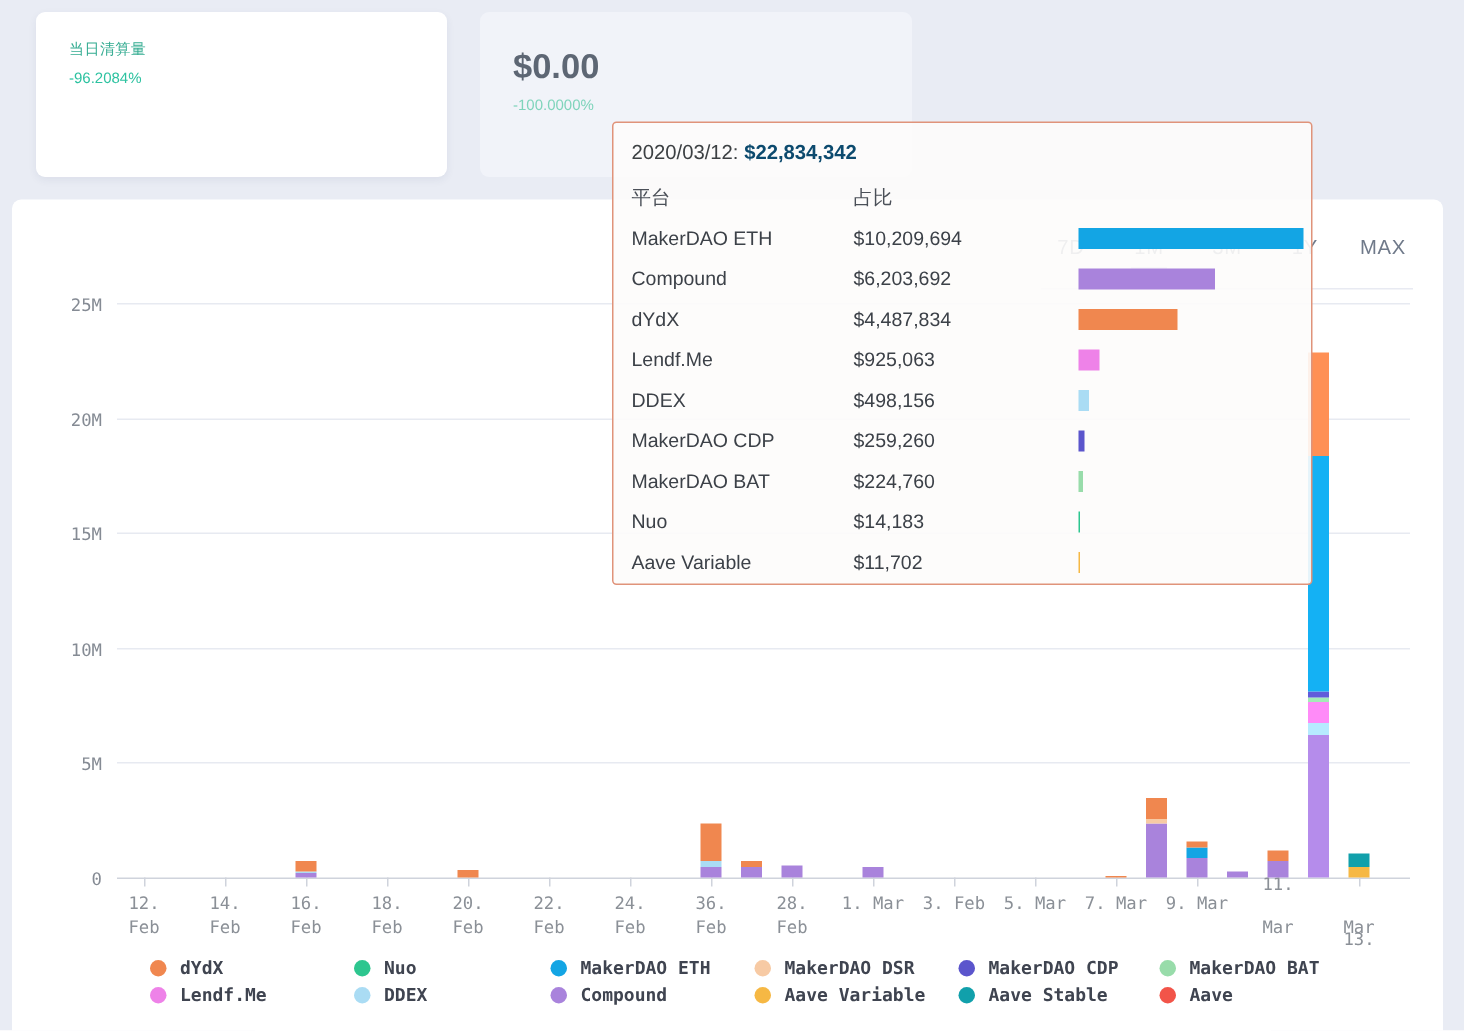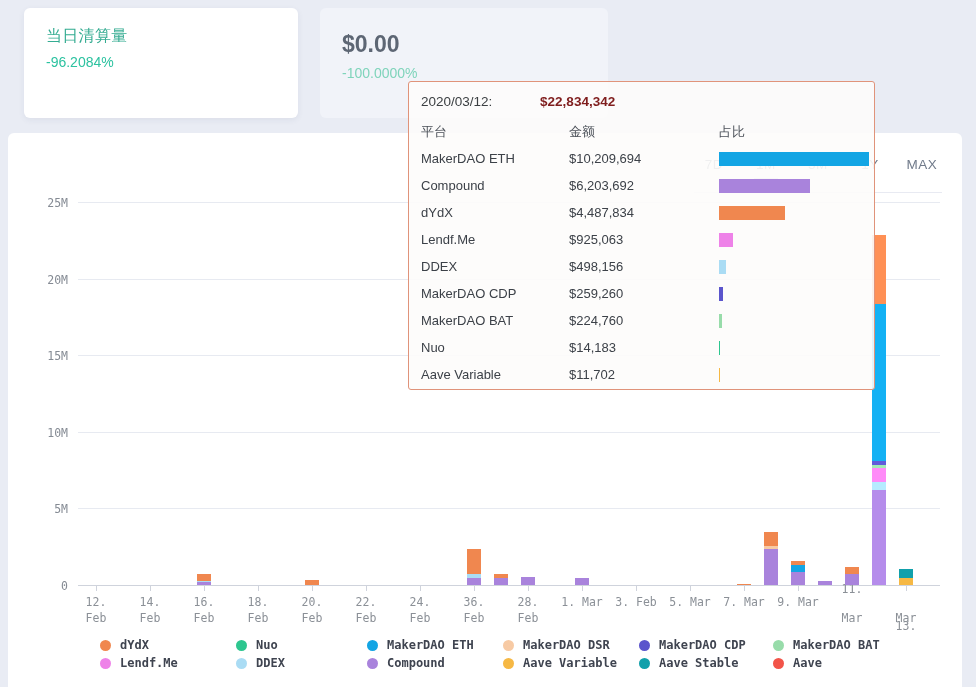--- a/index.html
+++ b/index.html
@@ -3,27 +3,27 @@
 <meta charset="utf-8">
 <style>
   * { margin:0; padding:0; box-sizing:border-box; }
   body { width:976px; height:687px; overflow:hidden; font-family:"Liberation Sans", sans-serif; }
   .page { position:relative; width:976px; height:687px; background:#e9ecf4; }
 
   
   .stat-card { position:absolute; top:8px; border-radius:6px; padding:18px 22px; }
   .card-1 { left:24px; width:274px; height:110px; background:#ffffff; box-shadow:0 2px 6px rgba(40,50,100,0.07); }
   .card-2 { left:320px; width:288px; height:110px; background:#f1f3f9; }
-  .stat-label { font-size:16px; letter-spacing:0.3px; }
+  .stat-label { font-size:10px; letter-spacing:0.3px; }
   .card-1 .stat-label { color:#35ac92; }
   .card-2 .stat-label { color:#9aa2ac; }
   .stat-value { font-size:23px; font-weight:bold; margin-top:5px; }
   .card-1 .stat-value { color:#161c2d; }
   .card-2 .stat-value { color:#5d6674; }
-  .stat-delta { font-size:14px; margin-top:7px; }
+  .stat-delta { font-size:10px; margin-top:7px; }
   .card-1 .stat-delta { color:#2cc2a0; }
   .card-2 .stat-delta { color:#7fd4bb; }
 
   
   .chart-card { position:absolute; left:8px; top:133px; width:954px; height:560px; background:#ffffff; border-radius:6px; }
 
   
   .range-bar { position:absolute; top:20px; right:20px; display:flex; gap:12px; padding-bottom:14px; border-bottom:1px solid #e8eaf2; }
   .range-btn { width:40px; text-align:center; font-size:13.5px; color:#707a8a; letter-spacing:0.5px; cursor:pointer; position:relative; padding:4px 0 6px; }
   .range-btn.active::after { content:""; position:absolute; left:8px; right:8px; bottom:-2px; height:2px; background:#c7ccd9; }
@@ -40,21 +40,21 @@
 
   
   .legend-col { position:absolute; display:flex; flex-direction:column; gap:4px; }
   .legend-item { display:flex; align-items:center; gap:9px; cursor:pointer; }
   .legend-dot { width:11px; height:11px; border-radius:50%; flex:0 0 11px; }
   .legend-label { font-family:"DejaVu Sans Mono", monospace; font-size:12px; font-weight:bold; color:#3f4450; white-space:nowrap; }
 
   
   .tooltip { position:absolute; left:408px; top:81px; width:467px; height:309px; background:rgba(253,252,251,0.9); border:1px solid #e0937a; border-radius:3px; padding:8px 12px; z-index:50; }
   .tt-header { font-size:13.5px; color:#3c4043; padding:4px 0 10px; }
-  .tt-header b { color:#7f1d1d;margin-left:44px; }
+  .tt-header b { color:#0c4a6e; }
   .tt-table-head, .tt-row { display:flex; align-items:center; }
   .tt-table-head { height:26px; font-size:13px; color:#4b5058; }
   .tt-row { height:27px; font-size:13px; color:#3c4148; }
   .tt-col-name { flex:0 0 148px; }
   .tt-col-amt { flex:0 0 150px; }
   .tt-col-bar { flex:1;font-family:Liberation Serif, serif; }
   .tt-bar { height:14px; }
 </style>
 </head>
 <body>
@@ -230,21 +230,20 @@
       </div>
   </div>
 
   <div class="tooltip">
     <div class="tt-header">
       <span>2020/03/12:</span>
       <b>$22,834,342</b>
     </div>
     <div class="tt-table-head">
       <span class="tt-col-name">平台</span>
-      <span class="tt-col-amt">金额</span>
       <span class="tt-col-bar">占比</span>
     </div>
     <div id="tt-rows">
         <div class="tt-row">
           <div class="tt-col-name">MakerDAO ETH</div>
           <div class="tt-col-amt">$10,209,694</div>
           <div class="tt-col-bar">
             <div class="tt-bar" style="width: 150px; background: rgb(19, 165, 228);"></div>
           </div>
         </div>

